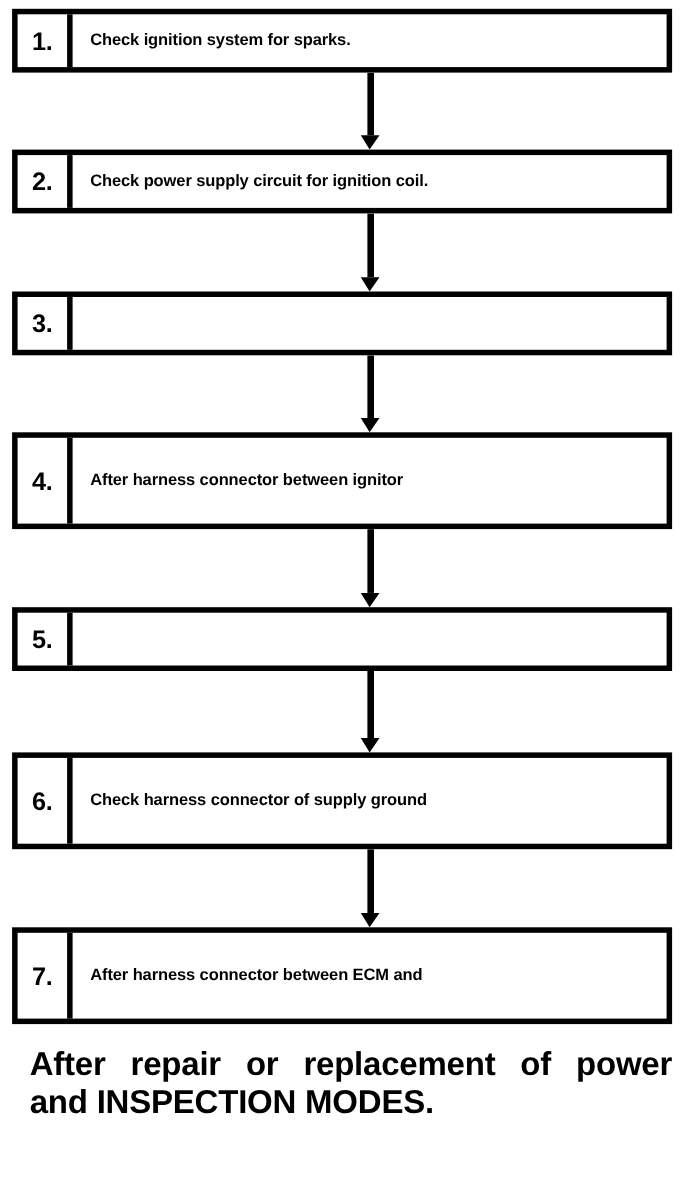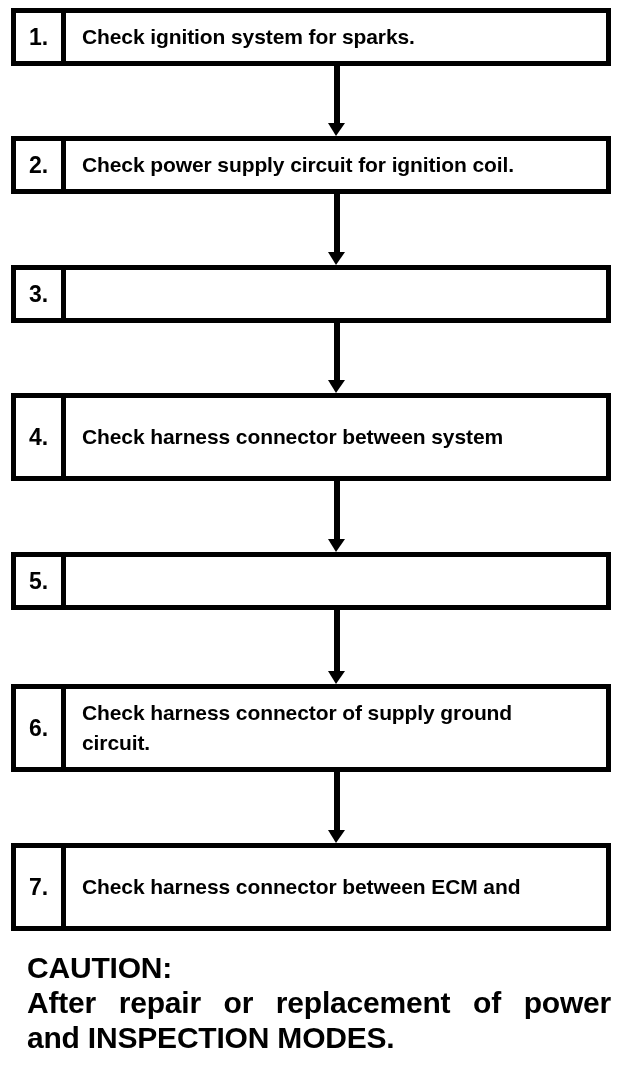--- a/index.html
+++ b/index.html
@@ -44,21 +44,21 @@
   .step-text-cell{
     flex:1 1 auto;
     box-sizing:border-box;
     padding-left:16px;
     padding-right:8px;
     display:flex;
     flex-direction:column;
     justify-content:center;
   }
   .step-line{
-    font-size:21px;
+    font-size:15px;
     font-weight:bold;
     line-height:30px;
     letter-spacing:-0.1px;
     white-space:nowrap;
   }
 
   
   .arrow{
     position:absolute;
     left:328px;
@@ -147,44 +147,42 @@
     <div class="step-box h1" style="top: 265px; height: 58px;">
       <div class="step-num-cell">
         <div class="step-num">3.</div>
       </div>
     </div>
     <div class="step-box h2" style="top: 393px; height: 88px;">
       <div class="step-num-cell">
         <div class="step-num">4.</div>
       </div>
       <div class="step-text-cell">
-        <div class="step-line">Check harness connector between system</div>
+        <div class="step-line">After harness connector between ignitor</div>
       </div>
     </div>
     <div class="step-box h1" style="top: 552px; height: 58px;">
       <div class="step-num-cell">
         <div class="step-num">5.</div>
       </div>
     </div>
     <div class="step-box h2" style="top: 684px; height: 88px;">
       <div class="step-num-cell">
         <div class="step-num">6.</div>
       </div>
       <div class="step-text-cell">
         <div class="step-line">Check harness connector of supply ground</div>
-        <div class="step-line">circuit.</div>
       </div>
     </div>
     <div class="step-box h2" style="top: 843px; height: 88px;">
       <div class="step-num-cell">
         <div class="step-num">7.</div>
       </div>
       <div class="step-text-cell">
-        <div class="step-line">Check harness connector between ECM and</div>
+        <div class="step-line">After harness connector between ECM and</div>
       </div>
     </div>
   </div>
 
 <div id="caution">
-  <div class="caution-line">CAUTION:</div>
   <div class="caution-line justify">After repair or replacement of power</div>
   <div class="caution-line">and INSPECTION MODES.</div>
 </div>
 
 </body></html>

